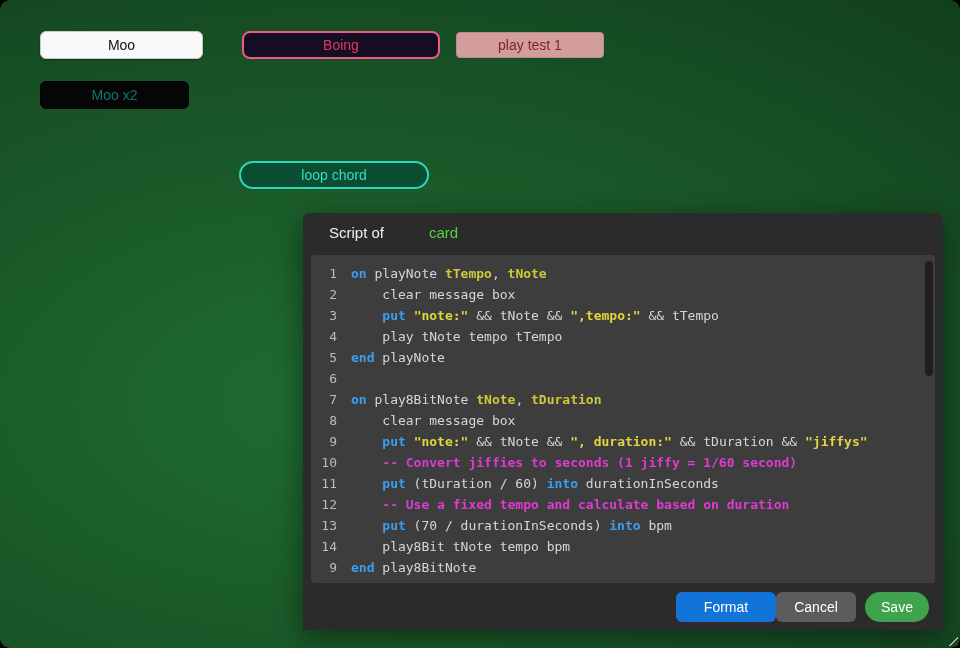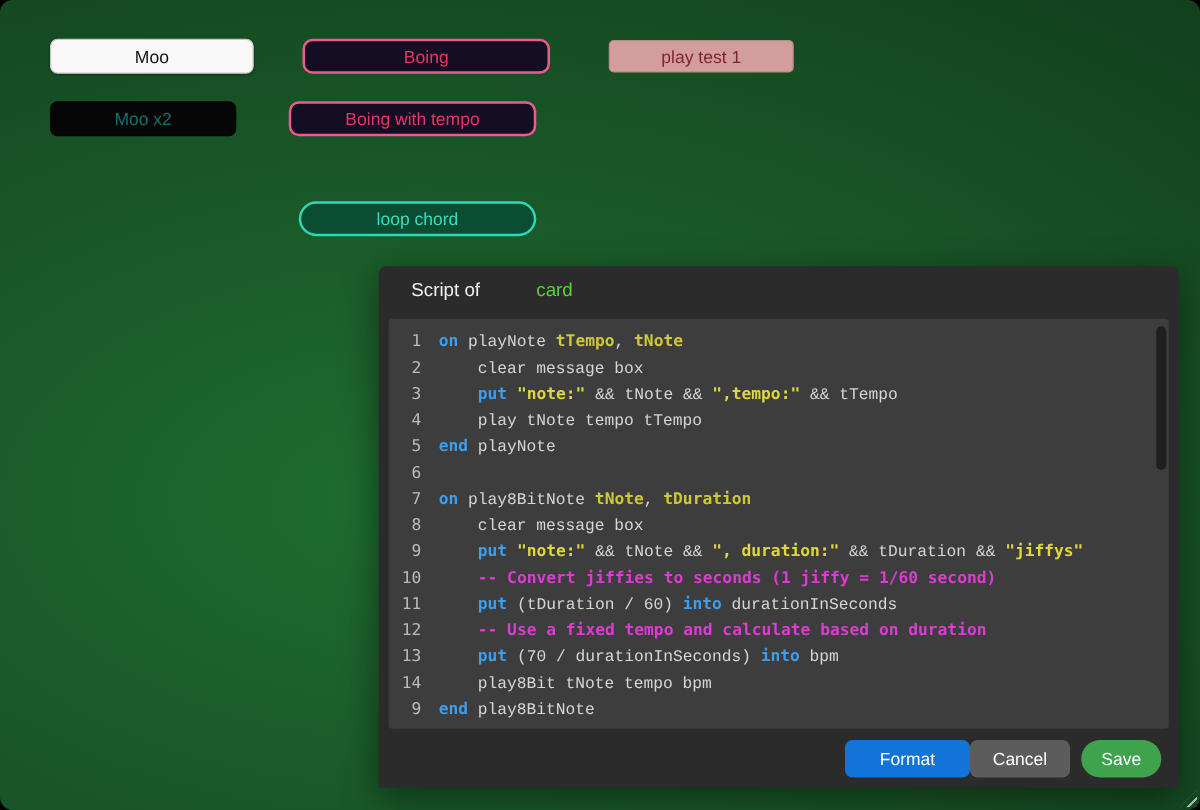--- a/index.html
+++ b/index.html
@@ -16,21 +16,21 @@
          font-size:14px; cursor:default; }
   .btn-moo { left:40px; top:31px; width:163px; height:28px; background:#f8f8f8;
              border:1px solid #c9c9c9; border-radius:6px; color:#111;
              box-shadow:0 1px 2px rgba(0,0,0,.35); }
   .btn-moo2 { left:40px; top:81px; width:149px; height:28px; background:#060606;
               border:1px solid #000; border-radius:6px; color:#0f766e; }
   .btn-boing { left:242px; top:31px; width:198px; height:28px; background:#140d24;
                border:2px solid #ef5a8c; border-radius:8px; color:#e8355f; }
   .btn-boingtempo { left:231px; top:81px; width:198px; height:28px; background:#140d24;
                border:2px solid #ef5a8c; border-radius:8px; color:#e8355f; }
-  .btn-playtest { left:487px; top:32px; width:148px; height:26px; background:#d49d9d;
+  .btn-playtest { left:456px; top:32px; width:148px; height:26px; background:#d49d9d;
                border:1px solid #b98b8b; border-radius:4px; color:#7e2430; }
   .btn-gametheme { left:484px; top:82px; width:142px; height:26px; background:#1b16cf;
                border:2px solid #2a22a8; border-radius:3px; color:#e31414; font-weight:bold;
                outline:1px dashed rgba(0,0,0,.45); outline-offset:-4px; }
   .btn-loopchord { left:239px; top:161px; width:190px; height:28px; background:#0b4d33;
                border:2px solid #2fd6b8; border-radius:14px; color:#38dcc0; }
 
   
   .panel { position:absolute; left:303px; top:213px; width:640px; height:417px;
            background:#2b2b2b; border-radius:6px 6px 0 0;
@@ -44,21 +44,21 @@
            background:#3d3d3d; border-radius:3px; overflow:hidden;
            font-family:"DejaVu Sans Mono", monospace; font-size:13px; line-height:21px; }
   .code-lines { position:absolute; left:0; top:8px; right:14px; }
   .code-line { display:flex; white-space:pre; }
   .line-num { width:26px; text-align:right; color:var(--linenum,#b9bdc0); flex:0 0 auto; }
   .line-code { margin-left:14px; color:var(--plain,#d4d7da); }
   .tok-kw   { color:var(--kw,#3b9ef0);  font-weight:bold; }
   .tok-param{ color:var(--param,#cfc837); font-weight:bold; }
   .tok-str  { color:var(--str,#e0d63e); font-weight:bold; }
   .tok-com  { color:var(--com,#e03ad4); font-weight:bold; }
-  .tok-plain{ color:var(--plain,#d4d7da);font-family:Liberation Mono, monospace; }
+  .tok-plain{ color:var(--plain,#d4d7da); }
 
   .scrollbar-track { position:absolute; right:1px; top:2px; width:10px; bottom:2px; }
   .scrollbar-thumb { position:absolute; right:1px; top:4px; width:8px; height:115px;
            background:#1f1f1f; border-radius:4px; }
 
   .panel-footer { position:absolute; left:0; right:0; bottom:0; height:47px;
            display:flex; align-items:center; justify-content:flex-end;
            padding-right:14px; }
   .fbtn { height:30px; border:none; border-radius:6px; color:#fff; font-size:14px;
            font-family:"Liberation Sans", sans-serif; display:flex; align-items:center;
@@ -73,21 +73,20 @@
               rgba(215,220,222,.75) 0 1.5px, transparent 1.5px 5px); }
 </style>
 </head>
 <body>
 
 <div class="stage">
 
   <div class="btn btn-moo">Moo</div>
   <div class="btn btn-moo2">Moo x2</div>
   <div class="btn btn-boing">Boing</div>
-  <div class="btn btn-boingtempo">Boing with tempo</div>
   <div class="btn btn-playtest">play test 1</div>
   <div class="btn btn-loopchord">loop chord</div>
 
   <div class="panel">
     <div class="panel-header">
       <span>Script of</span>
       <span class="target">card</span>
     </div>
 
     <div class="code-area">

